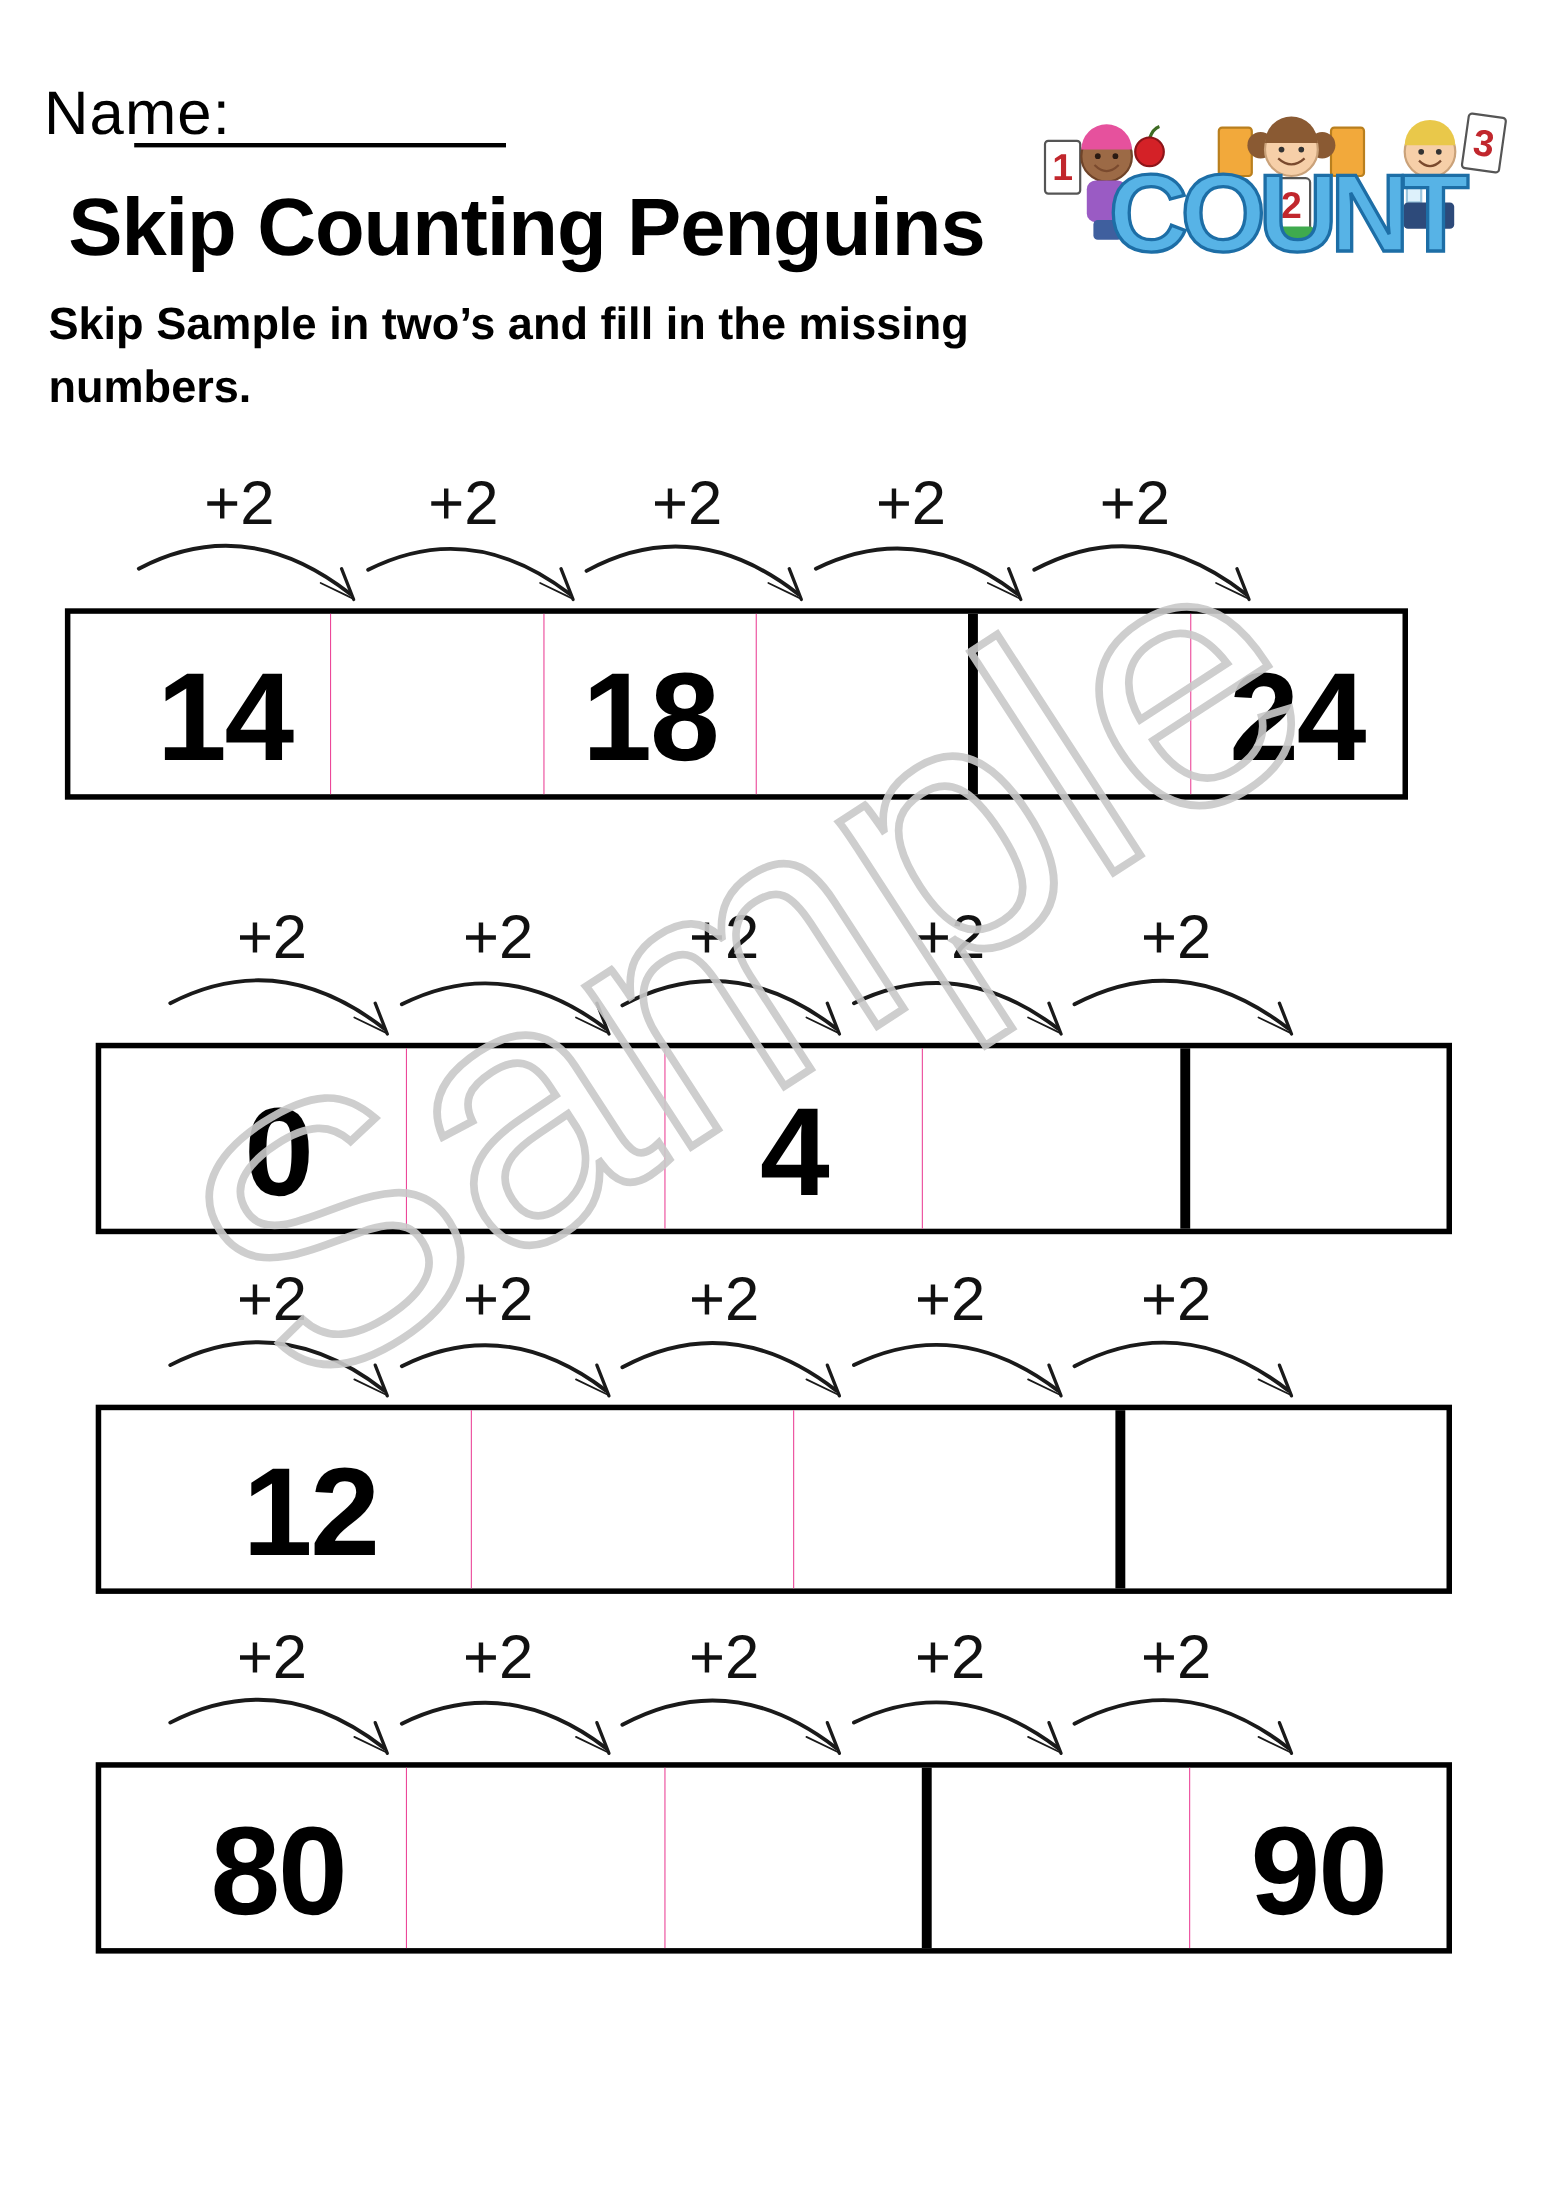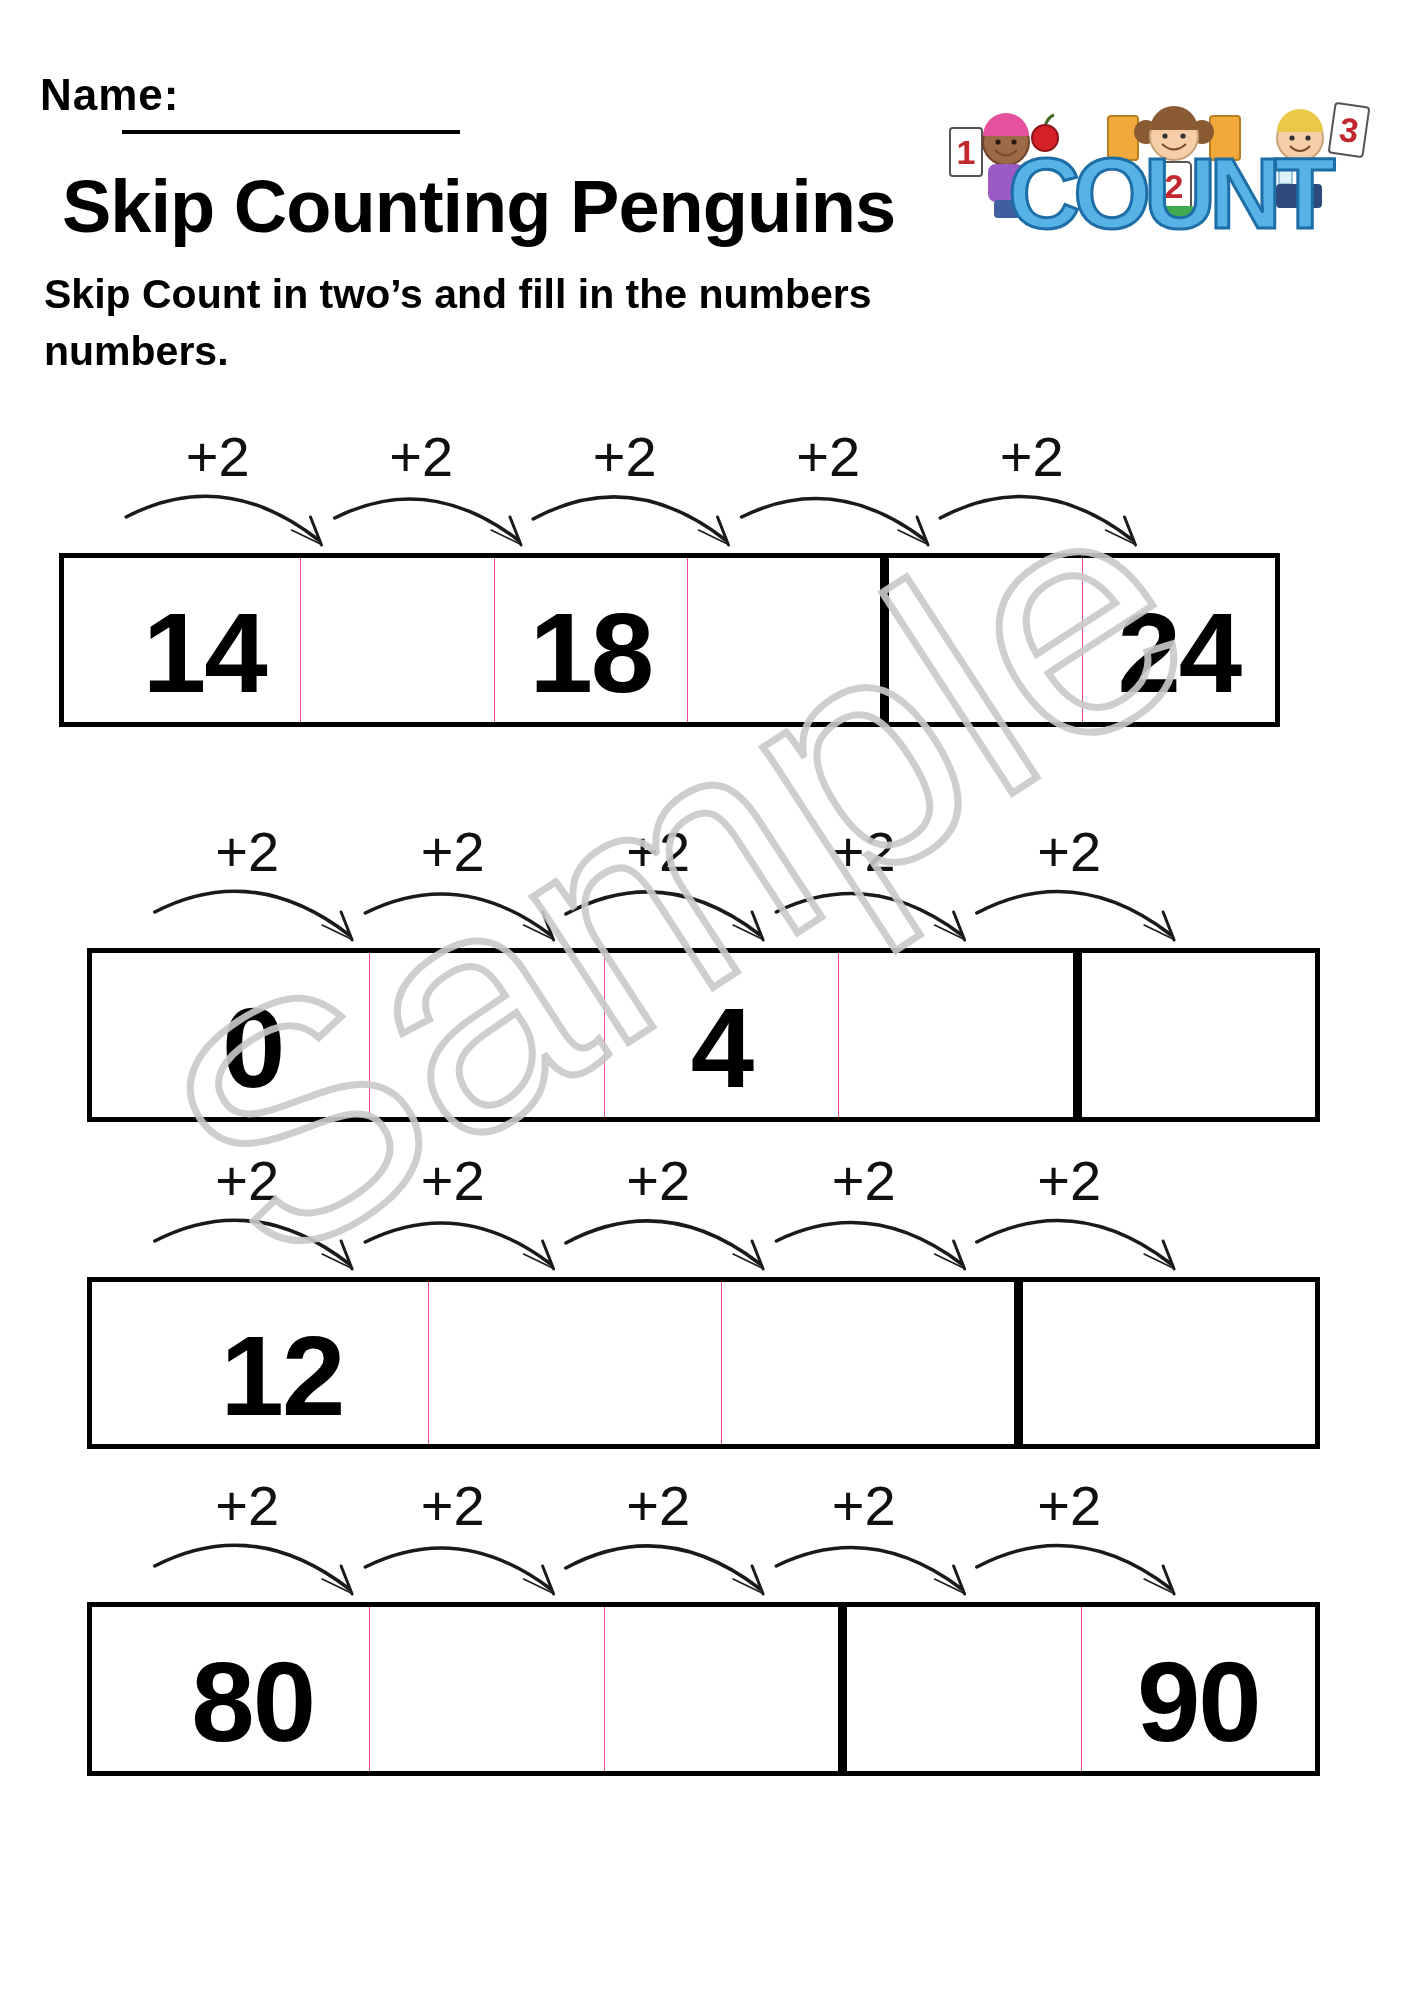--- a/index.html
+++ b/index.html
@@ -1,18 +1,18 @@
 <!DOCTYPE html>
 <html><head>
 <meta charset="utf-8">
 <style>
   html,body{margin:0;padding:0;background:#ffffff;}
   .page{position:relative;width:1414px;height:2000px;background:#fff;overflow:hidden;
         font-family:"Liberation Sans",sans-serif;color:#000;}
-  .name-label{position:absolute;left:40px;top:70px;font-size:44px;font-weight:700;letter-spacing:1px;}
+  .name-label{position:absolute;left:40px;top:70px;font-size:56px;font-weight:400;letter-spacing:1px;}
   .name-line{position:absolute;left:122px;top:84px;width:338px;height:46px;border-bottom:4px solid #000;}
   .title{position:absolute;left:62px;top:164px;margin:0;font-size:74px;font-weight:700;letter-spacing:-1px;}
   .instruction{position:absolute;left:44px;top:266px;font-size:41px;font-weight:700;line-height:57px;letter-spacing:0px;}
   .clipart{position:absolute;left:948px;top:78px;width:424px;height:172px;}
   .count-word{font-family:"Liberation Sans",sans-serif;font-size:100px;font-weight:700;
               fill:#57b3e6;stroke:#1d6ea6;stroke-width:3px;letter-spacing:-7px;}
   .cardnum{font-family:"Liberation Sans",sans-serif;font-size:34px;font-weight:700;fill:#c1272d;text-anchor:middle;}
   .jump-area{position:absolute;overflow:visible;}
   .plus2{font-family:"Liberation Sans",sans-serif;font-size:56px;font-weight:400;fill:#111;text-anchor:middle;}
   .arc{fill:none;stroke:#1a1a1a;stroke-width:3.5;stroke-linecap:round;}
@@ -80,21 +80,21 @@
         <circle cx="360" cy="60" r="2.6" fill="#333"></circle>
       <path class="kid-line" d="M 342,68 Q 352,78 362,68"></path>
       <rect x="331" y="82" width="13" height="24" fill="#ddf1fb" stroke="#9cc6de" stroke-width="2"></rect>
       <rect x="350" y="82" width="13" height="24" fill="#ddf1fb" stroke="#9cc6de" stroke-width="2"></rect>
       <rect x="328" y="106" width="46" height="24" rx="4" fill="#2d4a7a"></rect>
     </g>
     <text class="count-word" x="60" y="150">COUNT</text>
   </svg>
 
   <div class="instruction">
-    <span>Skip Count in two’s and fill in the numbers</span><br>
+    <span>Skip Sample in two’s and fill in the missing</span><br>
     <span>numbers.</span>
   </div>
 
   <div id="rows-host">
       <svg class="jump-area" width="1221" height="133" viewBox="0 0 1221 133" style="left: 59px; top: 420px;">
         <path d="M 67.2 97 Q 164.8 46 259.5 120" class="arc"></path>
         <path d="M 251.5 97 L 262.5 125" class="arc-head"></path>
         <path d="M 232.5 110 L 261.5 124" class="arc-head thin"></path>
         <text x="158.7" y="56" class="plus2">+2</text>
         <path d="M 275.7 98 Q 368.8 51 459.0 120" class="arc"></path>

